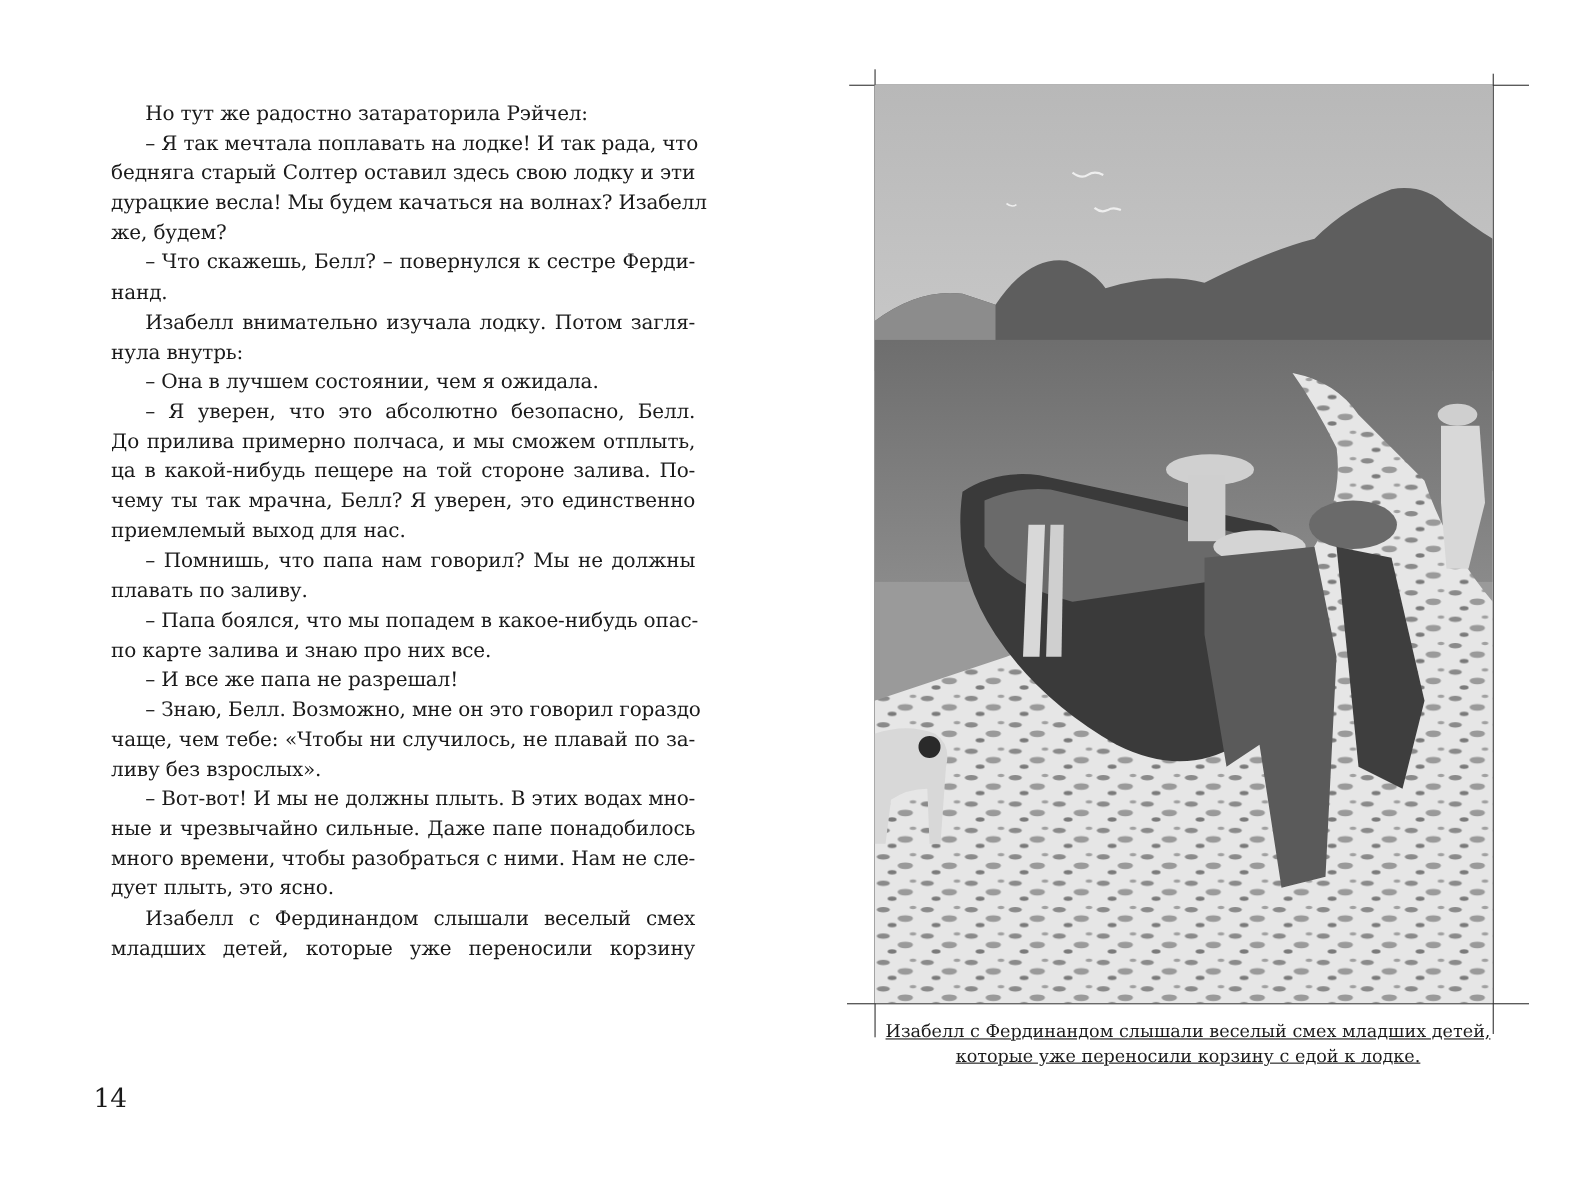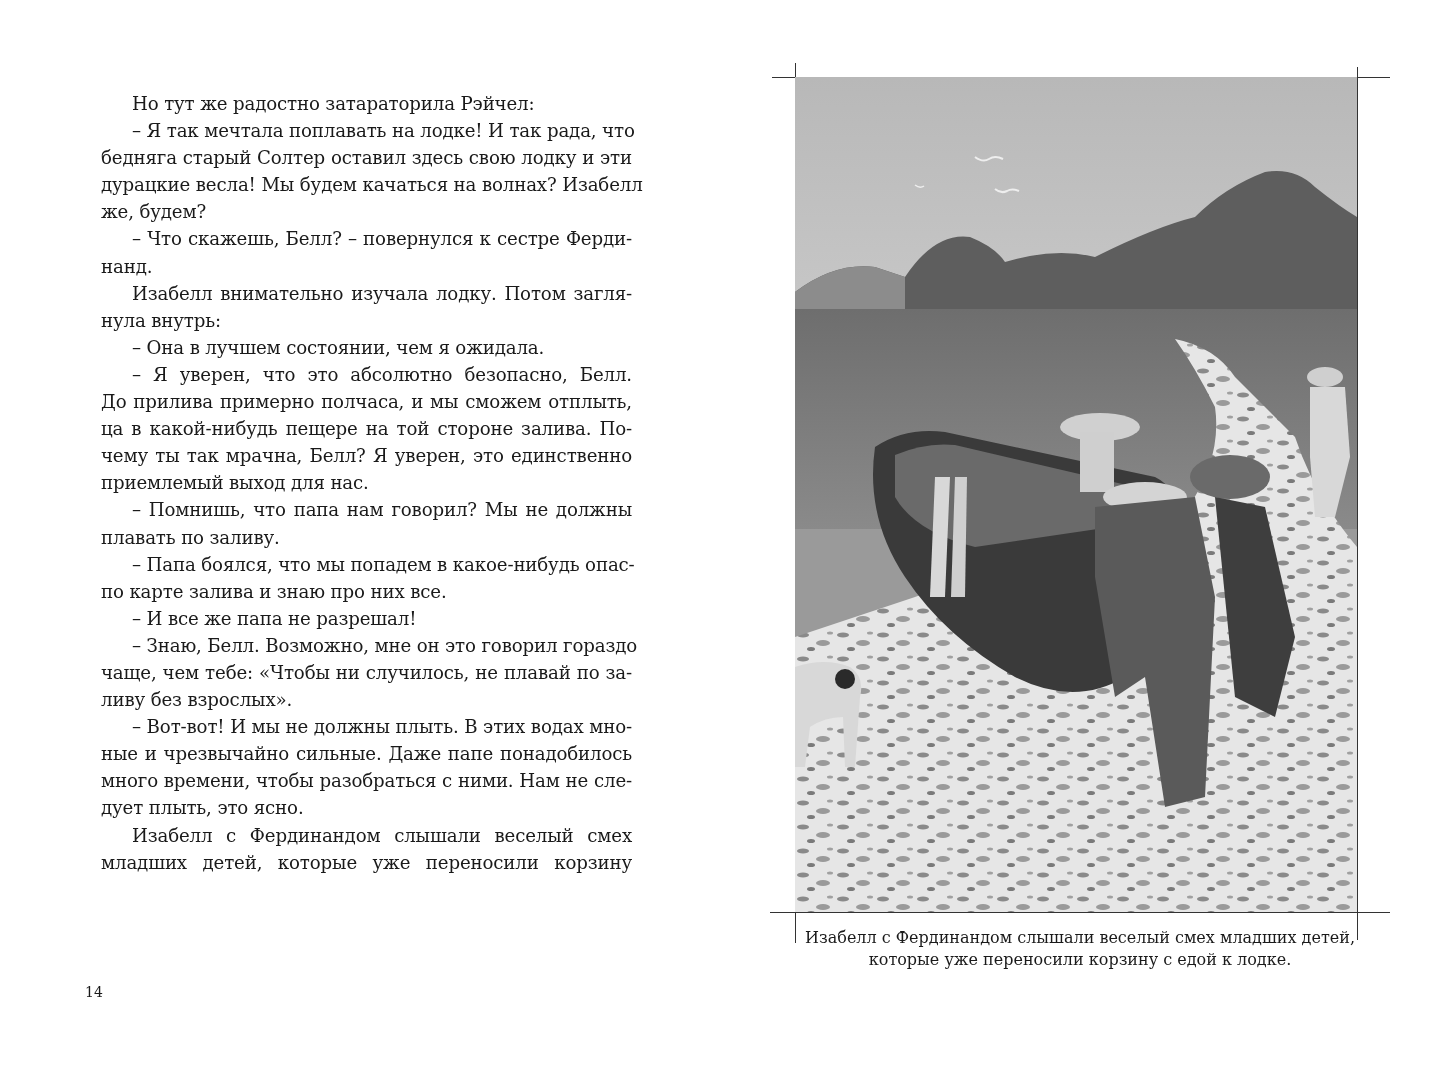--- a/index.html
+++ b/index.html
@@ -2,25 +2,25 @@
 <html><head>
 <meta charset="utf-8">
 <style>
   html, body { margin: 0; padding: 0; background: #ffffff; }
   body { width: 1439px; height: 1080px; position: relative; overflow: hidden; font-family: "DejaVu Serif", "Liberation Serif", serif; color: #1a1a1a; }
   .page-left { position: absolute; left: 85px; top: 74px; width: 563px; }
   .para { margin: 16px; font-size: 18.2px; line-height: 27.1px; text-align: justify; text-align-last: left; hyphens: manual; letter-spacing: -0.15px; }
   .line { display: block; text-align: justify; text-align-last: justify; white-space: nowrap; }
   .line.last { text-align-last: left; }
   .line.indent { text-indent: 31px; }
-  .page-number { position: absolute; left: 85px; top: 984px; font-size: 14px; }
+  .page-number { position: absolute; left: 85px; top: 984px; font-size: 24px; }
   .figure { position: absolute; left: 760px; top: 55px; width: 640px; height: 920px; }
   .frame-line { position: absolute; background: #333; }
   .illustration { position: absolute; left: 35px; top: 22px; width: 562px; height: 835px; overflow: hidden; background: #9a9a9a; }
-  .caption { position: absolute; left: 0; top: 872px; width: 640px; text-align: center; font-size: 16px; line-height: 22px; color: #1a1a1a; }
+  .caption { position: absolute; left: 0; top: 872px; width: 640px; text-align: center; font-size: 16px; line-height: 22px; color: #1a1a1a; text-decoration: underline; }
 </style>
 </head>
 <body>
 
 <div class="page-left" id="left-page">
     <div class="para">
       <span class="line indent last">Но тут же радостно затараторила Рэйчел:</span>
       <span class="line indent">– Я так мечтала поплавать на лодке! И так рада, что</span>
       <span class="line">бедняга старый Солтер оставил здесь свою лодку и эти</span>
       <span class="line">дурацкие весла! Мы будем качаться на волнах? Изабелл</span>

